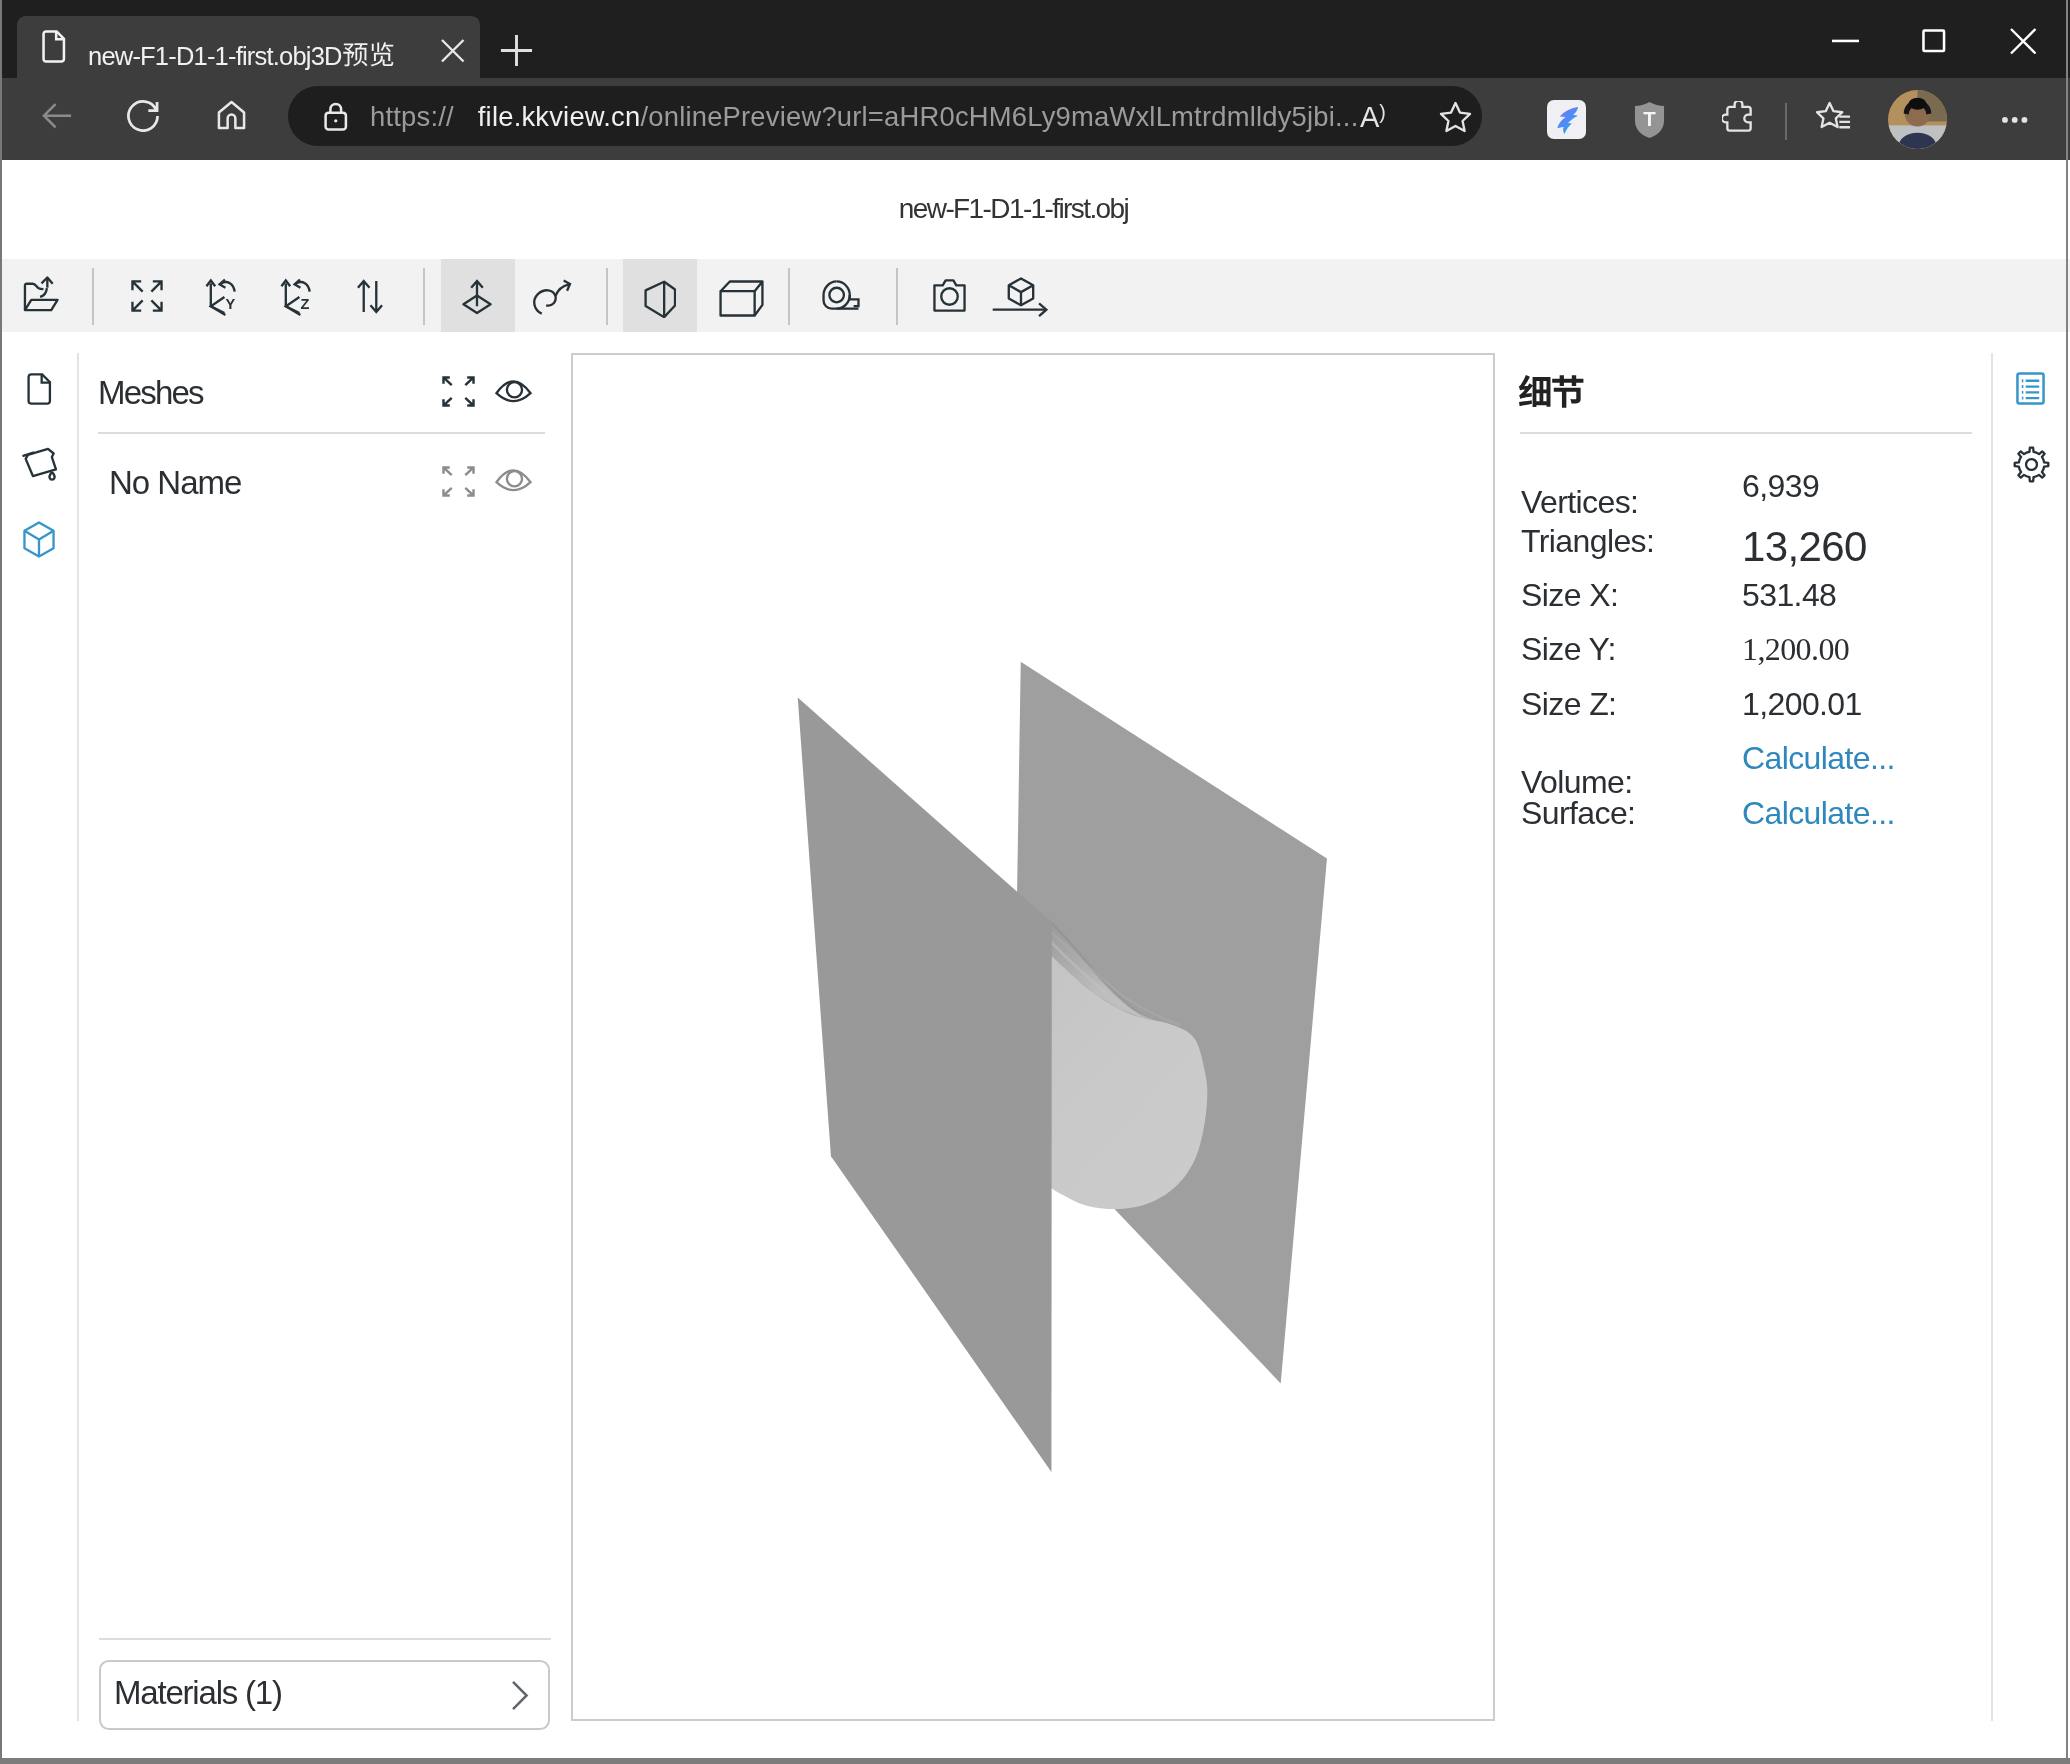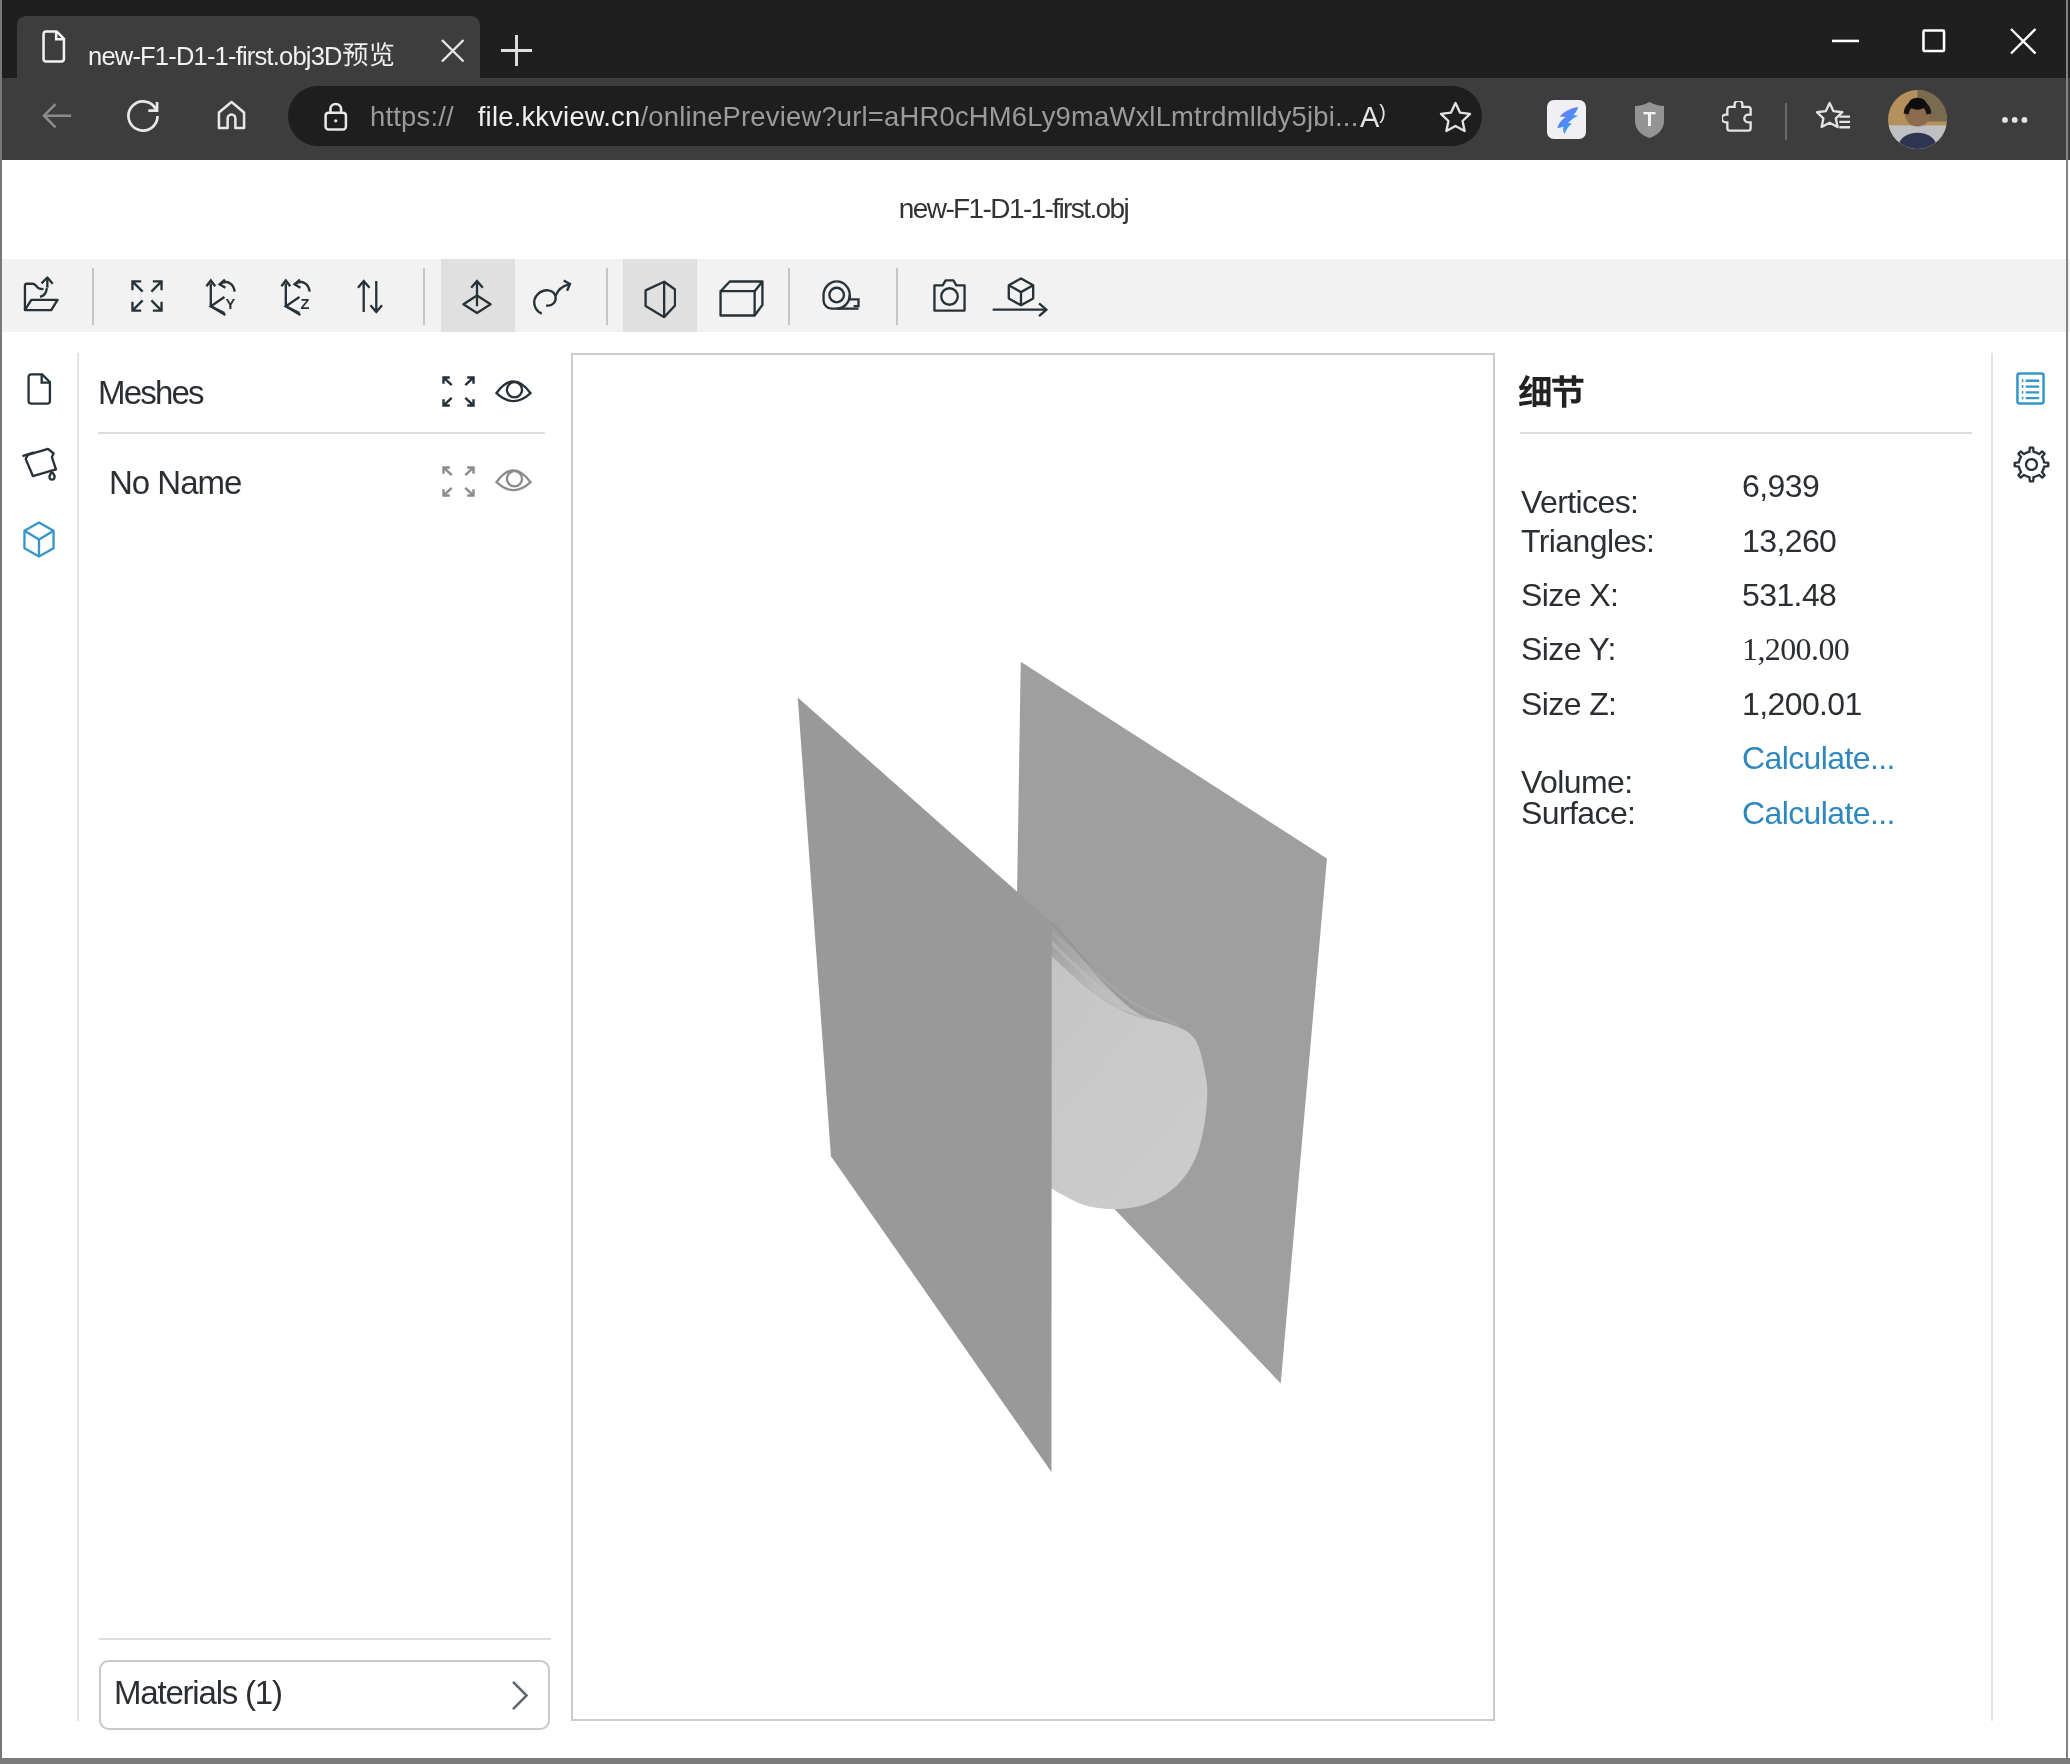--- a/index.html
+++ b/index.html
@@ -311,21 +311,21 @@
 <svg class="abs" style="left:1518px;top:370px;" width="74" height="43" viewBox="0 0 76 44">
     <g fill="#222" transform="translate(0,35.5) scale(0.0355,-0.0355)">
       <path d="M65.900146484375 169.9189453125Q63.340087890625 180.939208984375 57.0499267578125 200.3096923828125Q50.759765625 219.68017578125 43.6895751953125 240.720703125Q36.619384765625 261.76123046875 29.71923828125 275.901611328125Q49.179443359375 280.24169921875 68.8994140625 295.2315673828125Q88.619384765625 310.221435546875 114.059326171875 334.88134765625Q128.059326171875 347.3212890625 153.439208984375 375.201171875Q178.819091796875 403.0810546875 210.0289306640625 441.90087890625Q241.23876953125 480.720703125 273.6685791015625 526.1505126953125Q306.098388671875 571.580322265625 332.858154296875 618.68017578125L429.6005859375 553.538330078125Q367.64111328125 463.47900390625 290.9913330078125 377.45947265625Q214.341552734375 291.43994140625 136.24169921875 226.240234375V223.68017578125Q136.24169921875 223.68017578125 125.50146484375 218.1700439453125Q114.76123046875 212.659912109375 101.0709228515625 204.19970703125Q87.380615234375 195.739501953125 76.640380859375 186.779296875Q65.900146484375 177.819091796875 65.900146484375 169.9189453125ZM65.900146484375 169.9189453125 59.659912109375 263.44140625 111.740966796875 300.2822265625 395.059326171875 339.48193359375Q394.279296875 316.101318359375 395.9493408203125 286.760498046875Q397.619384765625 257.419677734375 400.179443359375 238.379150390625Q301.56005859375 221.939208984375 240.1903076171875 211.3292236328125Q178.820556640625 200.71923828125 144.320556640625 193.5491943359375Q109.820556640625 186.379150390625 93.200439453125 180.819091796875Q76.580322265625 175.259033203125 65.900146484375 169.9189453125ZM60.460205078125 413.939208984375Q57.900146484375 425.739501953125 50.8299560546875 446.280029296875Q43.759765625 466.820556640625 35.9095458984375 488.921142578125Q28.059326171875 511.021728515625 21.379150390625 526.72216796875Q38.059326171875 531.062255859375 52.9493408203125 545.942138671875Q67.83935546875 560.822021484375 86.059326171875 585.48193359375Q95.279296875 597.141845703125 112.1591796875 624.021728515625Q129.0390625 650.901611328125 149.638916015625 688.1114501953125Q170.23876953125 725.3212890625 190.55859375 768.14111328125Q210.87841796875 810.9609375 227.1982421875 854.28076171875L344.341552734375 805.179443359375Q316.24169921875 745.979736328125 280.9117431640625 686.3299560546875Q245.581787109375 626.68017578125 207.9718017578125 572.8603515625Q170.36181640625 519.04052734375 132.921875 475.940673828125V473.380615234375Q132.921875 473.380615234375 121.901611328125 467.0904541015625Q110.88134765625 460.80029296875 96.6910400390625 451.4500732421875Q82.500732421875 442.099853515625 71.48046875 431.9696044921875Q60.460205078125 421.83935546875 60.460205078125 413.939208984375ZM60.460205078125 413.939208984375 57.340087890625 498.101318359375 108.64111328125 531.382080078125 325.820556640625 547.021728515625Q320.92041015625 525.201171875 317.520263671875 496.92041015625Q314.1201171875 468.6396484375 313.340087890625 450.379150390625Q240.92041015625 443.499267578125 195.04052734375 438.1693115234375Q149.16064453125 432.83935546875 122.880615234375 428.9493408203125Q96.6005859375 425.059326171875 82.5904541015625 421.3892822265625Q68.580322265625 417.71923828125 60.460205078125 413.939208984375ZM29.3994140625 73.341552734375Q76.95947265625 79.781494140625 136.8494873046875 88.94140625Q196.739501953125 98.101318359375 263.45947265625 108.981201171875Q330.179443359375 119.861083984375 396.83935546875 130.740966796875L404.299560546875 24.51806640625Q311.31982421875 5.858154296875 217.2698974609375 -11.3017578125Q123.219970703125 -28.461669921875 47.31982421875 -42.901611328125ZM486.28076171875 96.822021484375H867.798828125V-14.0810546875H486.28076171875ZM485.40087890625 438.64111328125H869.778564453125V327.51806640625H485.40087890625ZM622.63818359375 712.75830078125H732.76123046875V44.140380859375H622.63818359375ZM422.1591796875 802.0810546875H939.500732421875V-60.80029296875H824.697509765625V681.03759765625H531.72216796875V-69.580322265625H422.1591796875Z"></path>
       <path transform="translate(940,0)" d="M746.298095703125 491.92041015625H872.021728515625V172.5615234375Q872.021728515625 125.04052734375 860.0615234375 96.2098388671875Q848.101318359375 67.379150390625 812.500732421875 53.018798828125Q777.68017578125 38.87841796875 727.3299560546875 36.4283447265625Q676.979736328125 33.978271484375 606.539794921875 33.978271484375Q603.979736328125 62.0390625 594.1295166015625 98.1201171875Q584.279296875 134.201171875 572.47900390625 160.701904296875Q601.098388671875 159.701904296875 631.918212890625 158.8118896484375Q662.738037109375 157.921875 687.1280517578125 158.0318603515625Q711.51806640625 158.141845703125 720.738037109375 158.36181640625Q734.9580078125 158.581787109375 740.6280517578125 162.3017578125Q746.298095703125 166.021728515625 746.298095703125 176.24169921875ZM331.27783203125 414.39794921875H458.781494140625V-86.940673828125H331.27783203125ZM94.759765625 491.92041015625H801.759765625V376.337158203125H94.759765625ZM49.299560546875 750.581787109375H952.260498046875V636.338623046875H49.299560546875ZM264.858154296875 849.720703125H388.24169921875V540H264.858154296875ZM616.11865234375 849.720703125H743.40234375V540H616.11865234375Z"></path>
     </g>
   </svg>
 <div class="abs" style="left:1520px;top:432px;width:452px;height:2px;background:#dcdcdc;"></div>
 <div class="abs" style="left:1521px;top:468px;font-size:32px;letter-spacing:-0.6px;color:#2b2f33;margin-top:16px;">Vertices:</div>
 <div class="abs" style="left:1742px;top:468px;font-size:32px;letter-spacing:-0.6px;color:#2b2f33;">6,939</div>
 <div class="abs" style="left:1521px;top:523px;font-size:32px;letter-spacing:-0.6px;color:#2b2f33;">Triangles:</div>
-<div class="abs" style="left:1742px;top:523px;font-size:32px;letter-spacing:-0.6px;color:#2b2f33;">13,260</div>
+<div class="abs" style="left:1742px;top:523px;font-size:42px;letter-spacing:-0.6px;color:#2b2f33;">13,260</div>
 <div class="abs" style="left:1521px;top:577px;font-size:32px;letter-spacing:-0.6px;color:#2b2f33;">Size X:</div>
 <div class="abs" style="left:1742px;top:577px;font-size:32px;letter-spacing:-0.6px;color:#2b2f33;">531.48</div>
 <div class="abs" style="left:1521px;top:631px;font-size:32px;letter-spacing:-0.6px;color:#2b2f33;">Size Y:</div>
 <div class="abs" style="left:1742px;top:631px;font-size:32px;letter-spacing:-0.6px;color:#2b2f33;font-family:Liberation Serif, serif;">1,200.00</div>
 <div class="abs" style="left:1521px;top:686px;font-size:32px;letter-spacing:-0.6px;color:#2b2f33;">Size Z:</div>
 <div class="abs" style="left:1742px;top:686px;font-size:32px;letter-spacing:-0.6px;color:#2b2f33;">1,200.01</div>
 <div class="abs" style="left:1521px;top:740px;font-size:32px;letter-spacing:-0.6px;color:#2b2f33;margin-top:24px;">Volume:</div>
 <div class="abs" style="left:1742px;top:740px;font-size:32px;letter-spacing:-0.6px;color:#2e88bd;">Calculate...</div>
 <div class="abs" style="left:1521px;top:795px;font-size:32px;letter-spacing:-0.6px;color:#2b2f33;">Surface:</div>
 <div class="abs" style="left:1742px;top:795px;font-size:32px;letter-spacing:-0.6px;color:#2e88bd;">Calculate...</div>

